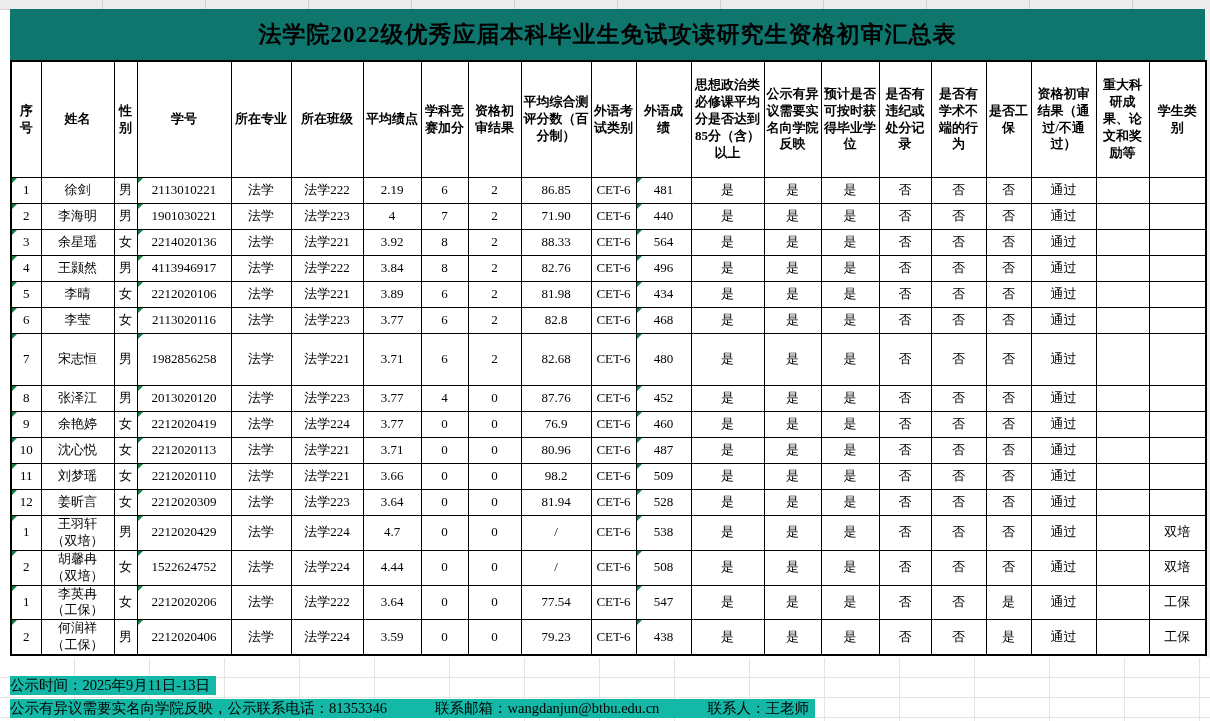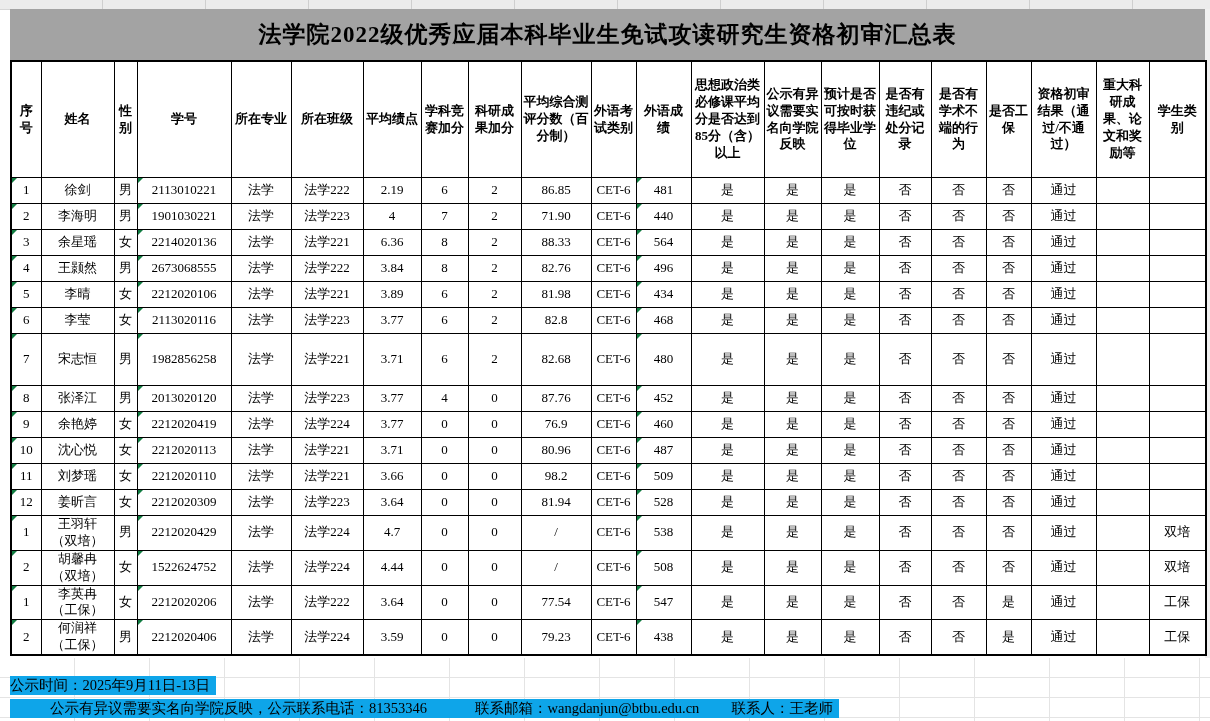--- a/index.html
+++ b/index.html
@@ -17,21 +17,21 @@
     border-bottom:1px solid #d6d6d6;
   }
   .right-strip {
     position:absolute; left:1205px; top:9px; width:5px; height:649px;
     background:#f0f0f0;
   }
   .title-row {
     position:absolute; left:10px; top:9px; width:1195px; height:51px;
     display:flex; align-items:center; justify-content:center;
     font-size:23px; font-weight:bold; letter-spacing:1px;
-    background:#a3a3a3;
+    background:#0f766e;
   }
   table.main {
     position:absolute; left:10px; top:60px; width:1195px;
     border-collapse:collapse; table-layout:fixed;
     background:#fff;
     border:2px solid #000;
   }
   table.main th, table.main td {
     border:1px solid #000;
     text-align:center; vertical-align:middle;
@@ -51,26 +51,26 @@
   }
   
   .footer-grid {
     position:absolute; left:0; top:658px; width:1210px; height:63px;
     background-image:
       repeating-linear-gradient(90deg, transparent 0 74px, #e4e4e4 74px 75px),
       repeating-linear-gradient(180deg, transparent 0 19px, #e4e4e4 19px 20px);
   }
   .foot-line {
     position:absolute; left:10px; font-size:14.5px; white-space:nowrap;
-    background:#0ea5e9; padding-right:6px;
+    background:#14b8a6; padding-right:6px;
   }
   .foot-line-1 { top:676px; }
   .foot-line-2 { top:699px; }
-  .foot-seg-gap-a { margin-right:48px;margin-left:40px; }
-  .foot-seg-gap-b { margin-right:32px;text-align:right; }
+  .foot-seg-gap-a { margin-right:48px; }
+  .foot-seg-gap-b { margin-right:48px;text-align:right; }
 </style>
 </head>
 <body>
 
 <div class="top-strip"></div>
 <div class="right-strip"></div>
 
 <div class="title-row">法学院2022级优秀应届本科毕业生免试攻读研究生资格初审汇总表</div>
 
 <table class="main">
@@ -100,21 +100,21 @@
   <thead>
     <tr>
       <th class="green-edge">序号</th>
       <th>姓名</th>
       <th>性别</th>
       <th>学号</th>
       <th>所在专业</th>
       <th>所在班级</th>
       <th>平均绩点</th>
       <th>学科竞赛加分</th>
-      <th>科研成果加分</th>
+      <th>资格初审结果</th>
       <th>平均综合测评分数（百分制）</th>
       <th>外语考试类别</th>
       <th>外语成绩</th>
       <th>思想政治类必修课平均分是否达到85分（含）以上</th>
       <th>公示有异议需要实名向学院反映</th>
       <th>预计是否可按时获得毕业学位</th>
       <th>是否有违纪或处分记录</th>
       <th>是否有学术不端的行为</th>
       <th>是否工保</th>
       <th>资格初审结果（通过/不通过）</th>
@@ -169,41 +169,41 @@
         <td></td>
         <td></td>
       </tr>
       <tr class="r26">
         <td class="gt">3</td>
         <td>余星瑶</td>
         <td>女</td>
         <td class="gt">2214020136</td>
         <td>法学</td>
         <td>法学221</td>
-        <td>6.36</td>
+        <td>3.92</td>
         <td>8</td>
         <td>2</td>
         <td>88.33</td>
         <td>CET-6</td>
         <td class="gt">564</td>
         <td>是</td>
         <td>是</td>
         <td>是</td>
         <td>否</td>
         <td>否</td>
         <td>否</td>
         <td>通过</td>
         <td></td>
         <td></td>
       </tr>
       <tr class="r26">
         <td class="gt">4</td>
         <td>王颢然</td>
         <td>男</td>
-        <td class="gt">2673068555</td>
+        <td class="gt">4113946917</td>
         <td>法学</td>
         <td>法学222</td>
         <td>3.84</td>
         <td>8</td>
         <td>2</td>
         <td>82.76</td>
         <td>CET-6</td>
         <td class="gt">496</td>
         <td>是</td>
         <td>是</td>

